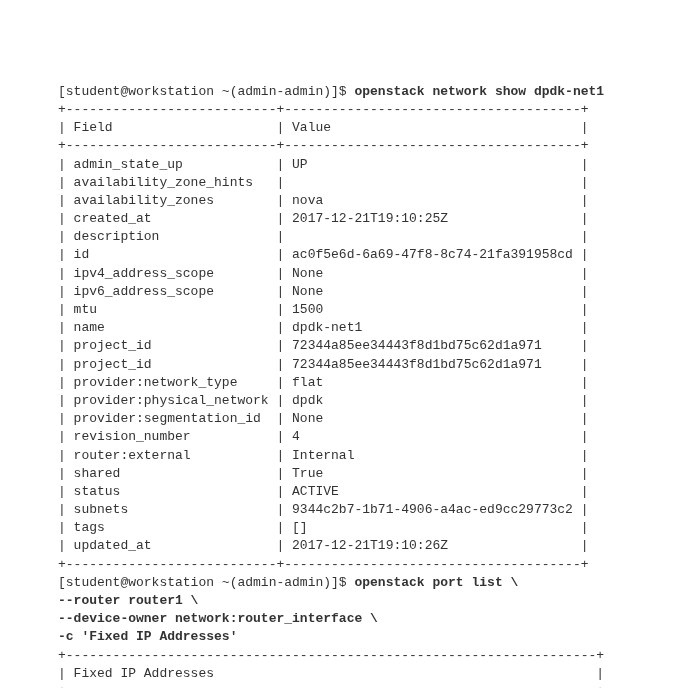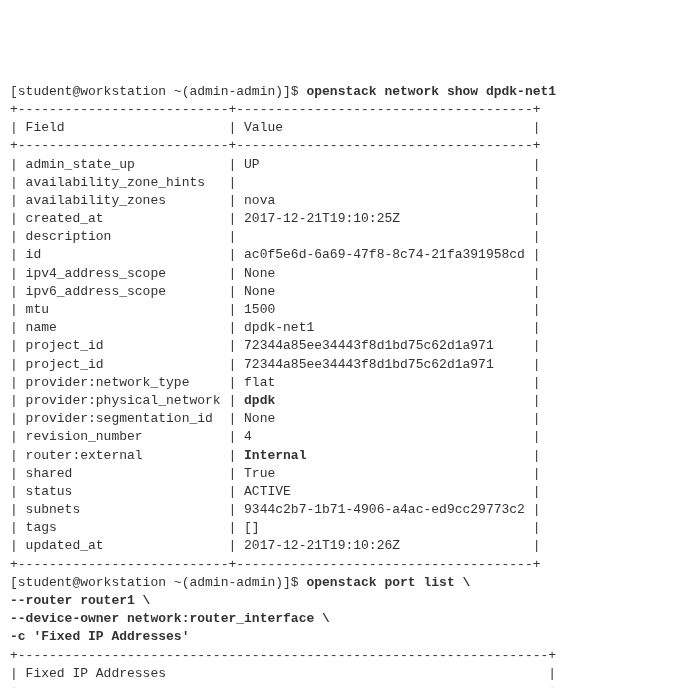--- a/index.html
+++ b/index.html
@@ -6,23 +6,23 @@
     body {
       font-family: "Courier New", Courier, monospace;
       font-size: 13px;
       line-height: 1.4;
       color: #333;
       background: #fff;
       padding: 10px;
       white-space: pre;
       width: 679px;
     }
-    .terminal-line { white-space: pre; }
+    .terminal-line { white-space: pre; margin-left: 48px; }
     .input-arg { font-weight: bold; }
-    .bold { font-weight: bold; }
+    .bold { font-weight: normal; }
     .italic { }
   </style>
 </head>
 <body>
 
 
 
 <div id="container"><div class="terminal-line">[student@workstation ~(admin-admin)]$ <span class="input-arg">openstack network show dpdk-net1</span></div><div class="terminal-line">+---------------------------+--------------------------------------+</div><div class="terminal-line">| Field                     | Value                                |</div><div class="terminal-line">+---------------------------+--------------------------------------+</div><div class="terminal-line">| admin_state_up            | <span>UP                                  </span> |</div><div class="terminal-line">| availability_zone_hints   | <span>                                    </span> |</div><div class="terminal-line">| availability_zones        | <span>nova                                </span> |</div><div class="terminal-line">| created_at                | <span class="italic">2017-12-21T19:10:25Z                </span> |</div><div class="terminal-line">| description               | <span>                                    </span> |</div><div class="terminal-line">| id                        | <span class="italic">ac0f5e6d-6a69-47f8-8c74-21fa391958cd</span> |</div><div class="terminal-line">| ipv4_address_scope        | <span>None                                </span> |</div><div class="terminal-line">| ipv6_address_scope        | <span>None                                </span> |</div><div class="terminal-line">| mtu                       | <span>1500                                </span> |</div><div class="terminal-line">| name                      | <span>dpdk-net1                           </span> |</div><div class="terminal-line">| project_id                | <span class="italic">72344a85ee34443f8d1bd75c62d1a971    </span> |</div><div class="terminal-line">| project_id                | <span class="italic">72344a85ee34443f8d1bd75c62d1a971    </span> |</div><div class="terminal-line">| provider:network_type     | <span>flat                                </span> |</div><div class="terminal-line">| provider:physical_network | <span class="bold">dpdk                                </span> |</div><div class="terminal-line">| provider:segmentation_id  | <span>None                                </span> |</div><div class="terminal-line">| revision_number           | <span>4                                   </span> |</div><div class="terminal-line">| router:external           | <span class="bold">Internal                            </span> |</div><div class="terminal-line">| shared                    | <span>True                                </span> |</div><div class="terminal-line">| status                    | <span>ACTIVE                              </span> |</div><div class="terminal-line">| subnets                   | <span class="italic">9344c2b7-1b71-4906-a4ac-ed9cc29773c2</span> |</div><div class="terminal-line">| tags                      | <span>[]                                  </span> |</div><div class="terminal-line">| updated_at                | <span class="italic">2017-12-21T19:10:26Z                </span> |</div><div class="terminal-line">+---------------------------+--------------------------------------+</div><div class="terminal-line">[student@workstation ~(admin-admin)]$ <span class="input-arg">openstack port list \</span></div><div class="terminal-line"><span class="input-arg">--router router1 \</span></div><div class="terminal-line"><span class="input-arg">--device-owner network:router_interface \</span></div><div class="terminal-line"><span class="input-arg">-c 'Fixed IP Addresses'</span></div><div class="terminal-line">+--------------------------------------------------------------------+</div><div class="terminal-line">| Fixed IP Addresses                                                 |</div><div class="terminal-line">+--------------------------------------------------------------------+</div></div>
 
 

